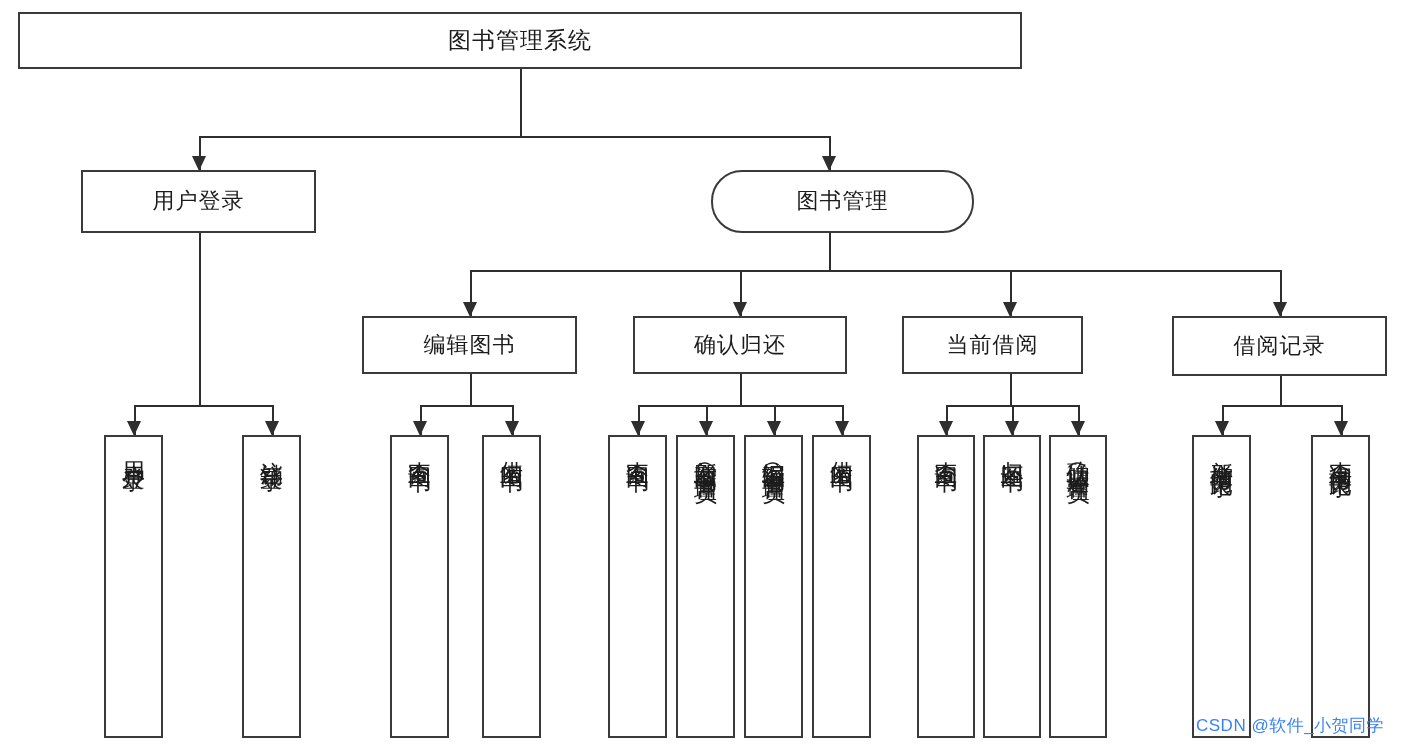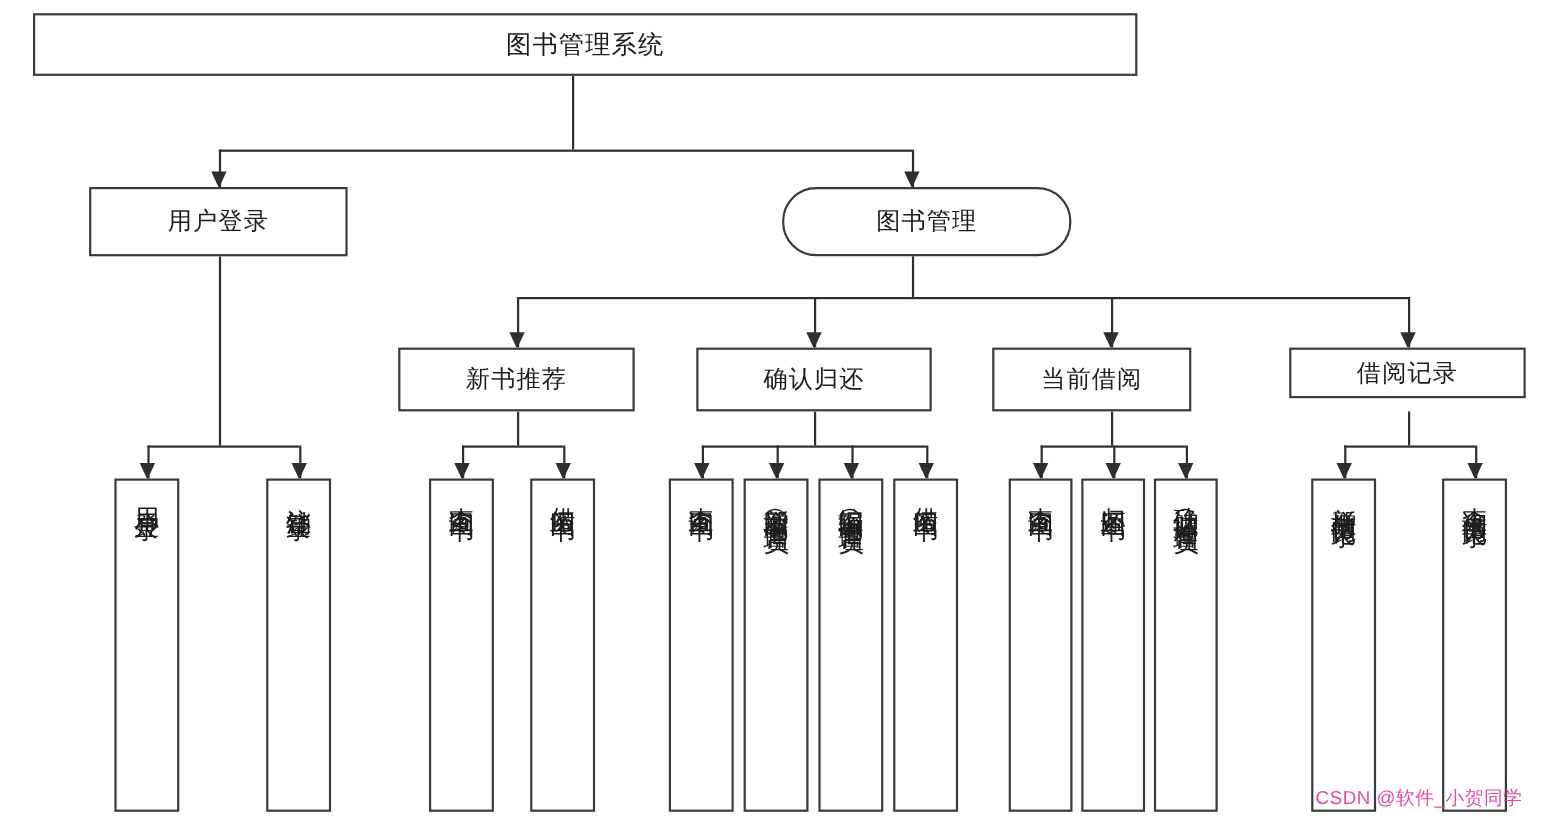--- a/index.html
+++ b/index.html
@@ -50,21 +50,21 @@
     position:absolute;
     width:0;height:0;
     border-left:7px solid transparent;
     border-right:7px solid transparent;
     border-top:15px solid #2e2e2e;
   }
 
   
   #watermark{
     position:absolute;
-    color:#ec4899;
+    color:#3b82f6;
     font-size:17px;
     white-space:nowrap;
     letter-spacing:0.5px;
   }
 </style>
 </head>
 <body>
 
 <div id="canvas">
 
@@ -117,39 +117,39 @@
       <div class="arrow" style="left: 1071px; top: 421px;"></div>
       <div class="vline" style="left: 1279.5px; top: 374px; height: 31px;"></div>
       <div class="hline" style="left: 1221.5px; top: 405px; width: 119px;"></div>
       <div class="vline" style="left: 1221.5px; top: 405px; height: 30px;"></div>
       <div class="arrow" style="left: 1214.5px; top: 421px;"></div>
       <div class="vline" style="left: 1340.5px; top: 405px; height: 30px;"></div>
       <div class="arrow" style="left: 1333.5px; top: 421px;"></div>
     </div>
 
   <div id="node-layer">
-      <div class="node root horiz" style="left: 18px; top: 12px; width: 1004px; height: 57px; margin-left: 12px;">
+      <div class="node root horiz" style="left: 18px; top: 12px; width: 1004px; height: 57px;">
         <span class="label">图书管理系统</span>
       </div>
       <div class="node level2 horiz" style="left: 81px; top: 170px; width: 235px; height: 63px;">
         <span class="label">用户登录</span>
       </div>
       <div class="node level2 horiz" style="left: 711px; top: 170px; width: 263px; height: 63px; border-radius: 31px;">
         <span class="label">图书管理</span>
       </div>
       <div class="node level3 horiz" style="left: 362px; top: 316px; width: 215px; height: 58px;">
-        <span class="label">新书推荐</span>
+        <span class="label">编辑图书</span>
       </div>
       <div class="node level3 horiz" style="left: 633px; top: 316px; width: 214px; height: 58px;">
         <span class="label">确认归还</span>
       </div>
       <div class="node level3 horiz" style="left: 902px; top: 316px; width: 181px; height: 58px;">
         <span class="label">当前借阅</span>
       </div>
-      <div class="node level3 horiz" style="left: 1172px; top: 316px; width: 215px; height: 46px; align-items: center;">
+      <div class="node level3 horiz" style="left: 1172px; top: 316px; width: 215px; height: 60px; align-items: center;">
         <span class="label">借阅记录</span>
       </div>
       <div class="node leaf vert" style="left: 104px; top: 435px; width: 59px; height: 303px;">
         <span class="label">用户登录</span>
       </div>
       <div class="node leaf vert" style="left: 242px; top: 435px; width: 59px; height: 303px;">
         <span class="label">注销登录</span>
       </div>
       <div class="node leaf vert" style="left: 390px; top: 435px; width: 59px; height: 303px;">
         <span class="label">查询图书</span>

